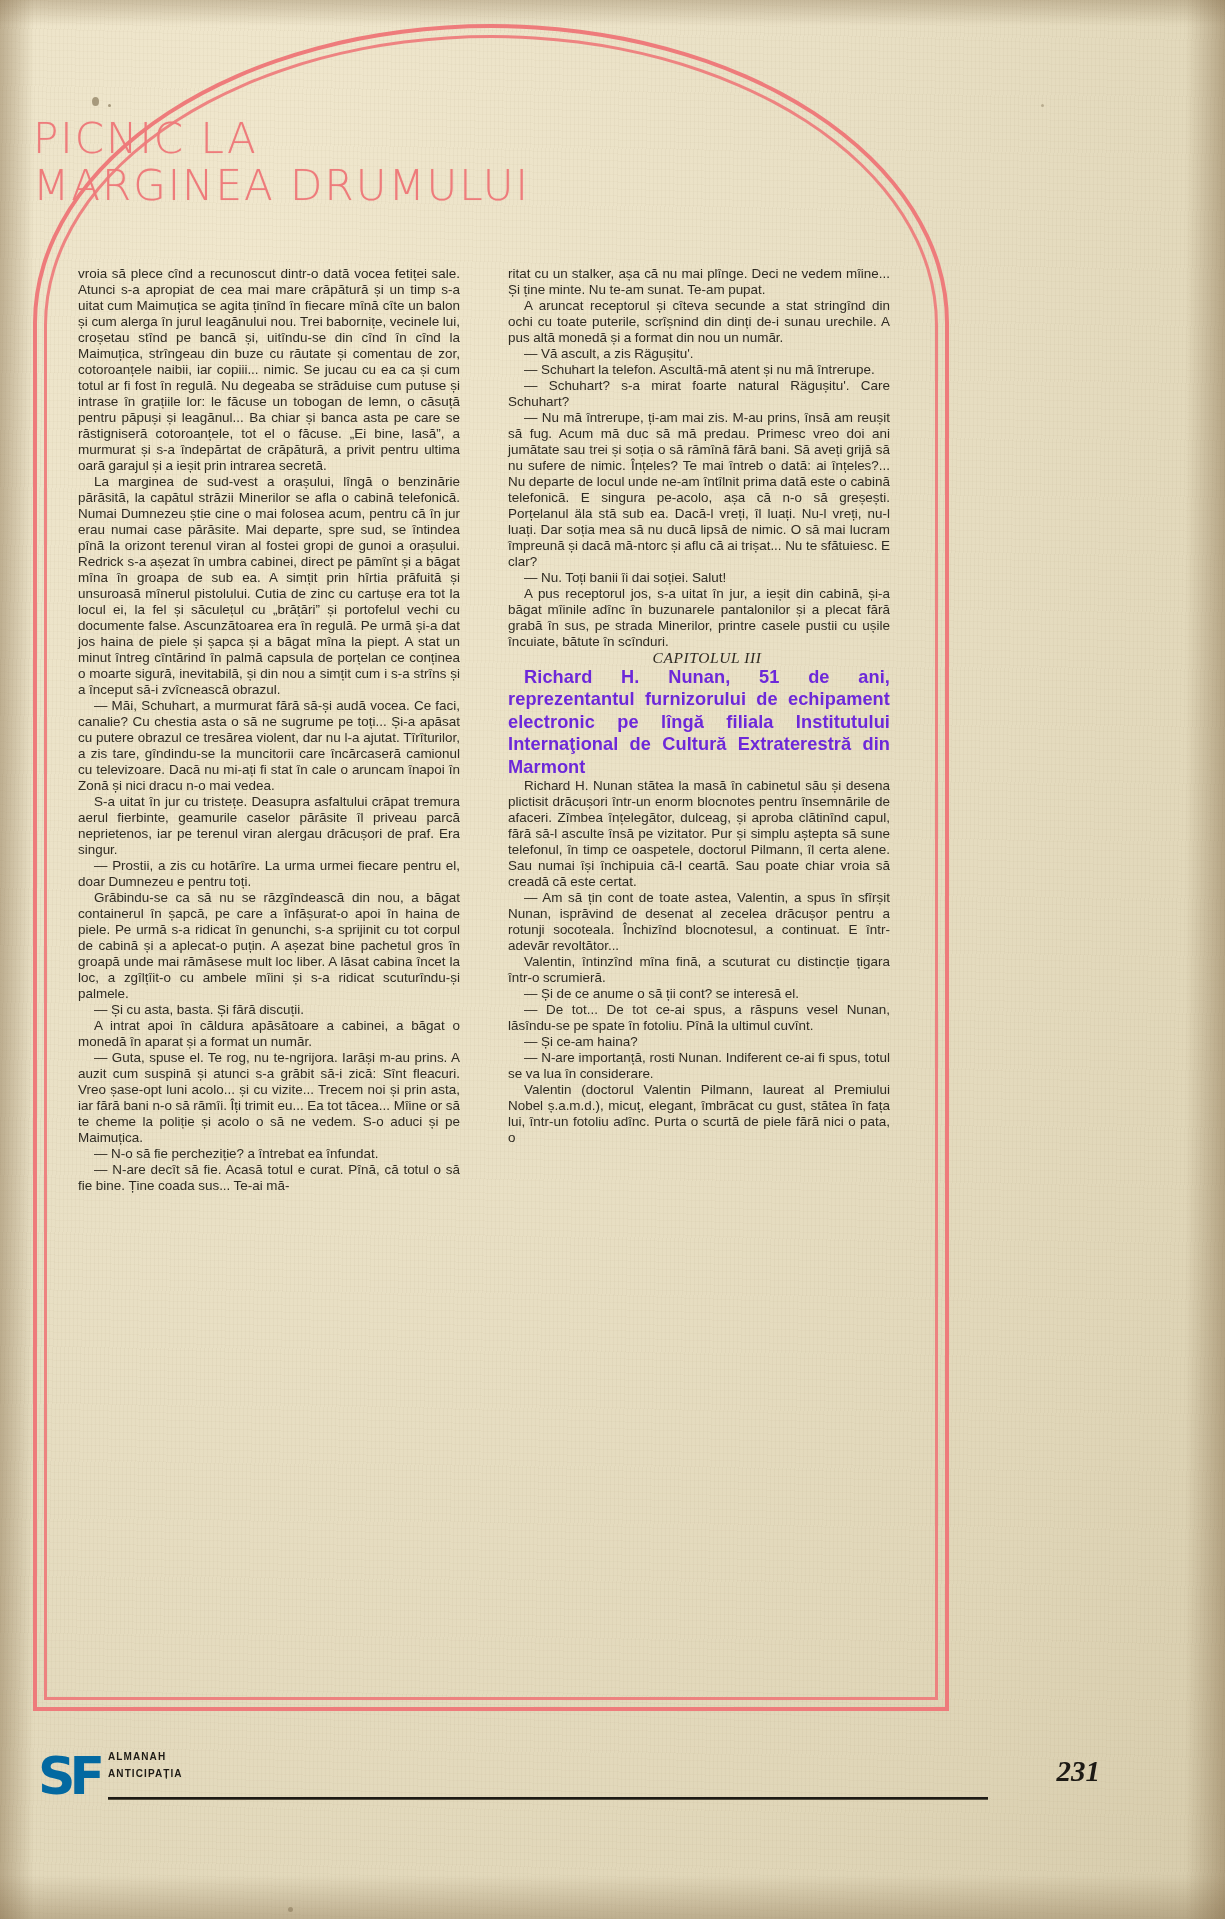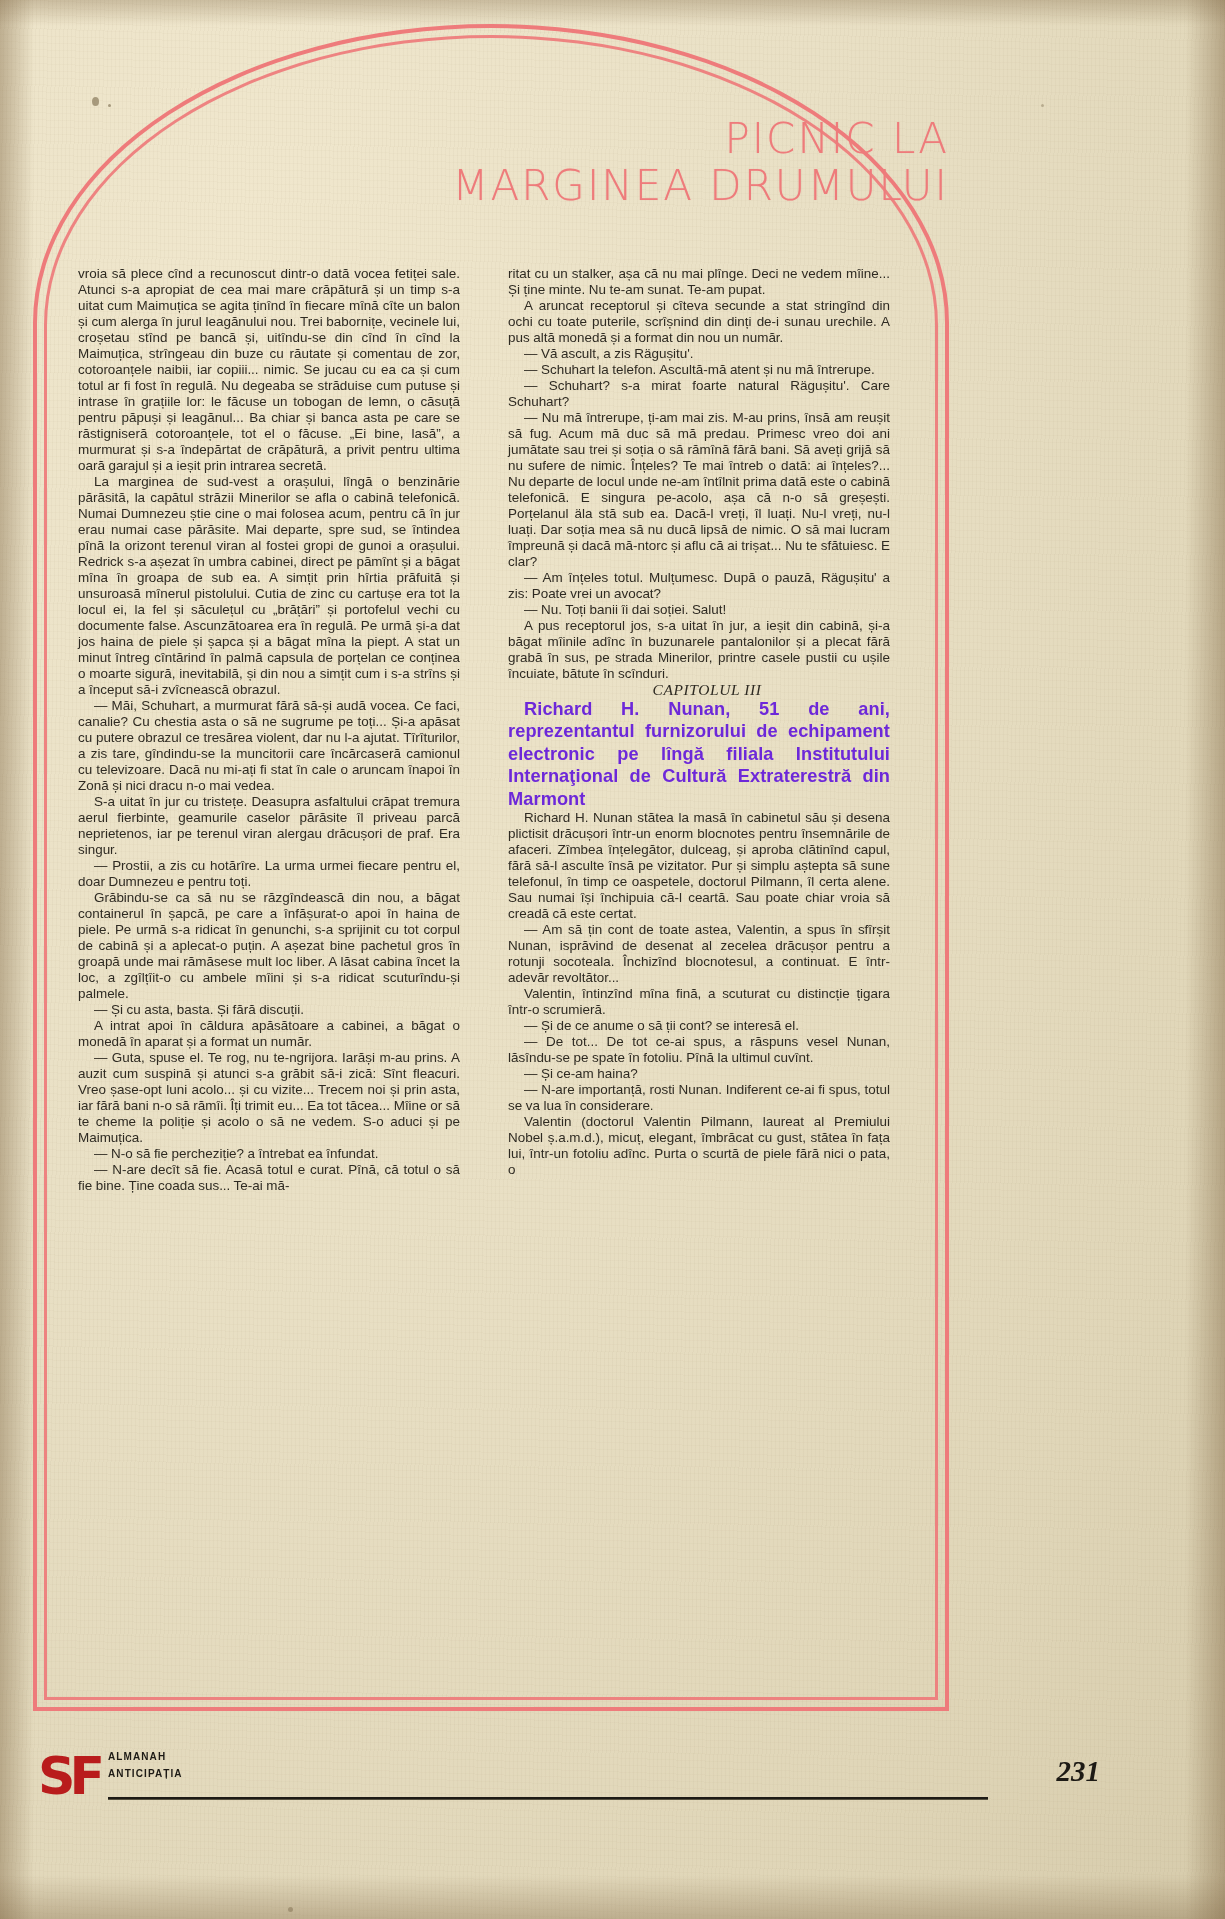--- a/index.html
+++ b/index.html
@@ -49,21 +49,21 @@
     left:11px;top:11px;width:calc(100% - 22px);height:calc(100% - 22px);
     border-width:3px;
     border-top-left-radius:450px 292px;
     border-top-right-radius:450px 292px;
     opacity:.92;
   }
 
   
   #masthead{
     position:absolute;left:33px;top:118px;width:916px;
-    text-align:right;
+    text-align:left;
     color:#ee7b7b;
     font-family:"DejaVu Sans", sans-serif;
     font-weight:300;
     letter-spacing:2px;
     line-height:1.02;
     text-shadow:0 0 1px rgba(238,123,123,.35);
   }
   #masthead .l1{font-size:42px;}
   #masthead .l2{font-size:42px;margin-top:4px;}
 
@@ -109,21 +109,21 @@
     margin:0 0 11px 0;
     color:#6d28d9;
   }
 
   
   #footer{position:absolute;left:0;top:1735px;width:1225px;height:120px;}
   #logo{
     position:absolute;left:38px;top:12px;width:62px;height:60px;
     font-family:"DejaVu Sans", sans-serif;
     font-weight:bold;font-size:52px;line-height:58px;
-    color:#b91c1c;letter-spacing:-6px;
+    color:#0369a1;letter-spacing:-6px;
   }
   #logo .s{position:relative;left:0;}
   #logo .f{position:relative;left:0;}
   #imprint{
     position:absolute;left:108px;top:14px;
     font-family:"Liberation Sans", sans-serif;
     font-weight:bold;font-size:10px;line-height:16.5px;
     letter-spacing:1.1px;color:#1d1a15;
   }
   #rule{
@@ -178,21 +178,20 @@
     <p>— N-are decît să fie. Acasă totul e curat. Pînă, că totul o să fie bine. Ține coada sus... Te-ai mă-</p>
   </div>
 
   <div class="col right">
     <p class="noind">ritat cu un stalker, așa că nu mai plînge. Deci ne vedem mîine... Și ține minte. Nu te-am sunat. Te-am pupat.</p>
     <p>A aruncat receptorul și cîteva secunde a stat stringînd din ochi cu toate puterile, scrîșnind din dinți de-i sunau urechile. A pus altă monedă și a format din nou un număr.</p>
     <p>— Vă ascult, a zis Rägușitu'.</p>
     <p>— Schuhart la telefon. Ascultă-mă atent și nu mă întrerupe.</p>
     <p>— Schuhart? s-a mirat foarte natural Rägușitu'. Care Schuhart?</p>
     <p>— Nu mă întrerupe, ți-am mai zis. M-au prins, însă am reușit să fug. Acum mă duc să mă predau. Primesc vreo doi ani jumătate sau trei și soția o să rămînă fără bani. Să aveți grijă să nu sufere de nimic. Înțeles? Te mai întreb o dată: ai înțeles?... Nu departe de locul unde ne-am întîlnit prima dată este o cabină telefonică. E singura pe-acolo, așa că n-o să greșești. Porțelanul äla stă sub ea. Dacă-l vreți, îl luați. Nu-l vreți, nu-l luați. Dar soția mea să nu ducă lipsă de nimic. O să mai lucram împreună și dacă mă-ntorc și aflu că ai trișat... Nu te sfătuiesc. E clar?</p>
-    <p>— Am înțeles totul. Mulțumesc. După o pauză, Rägușitu' a zis: Poate vrei un avocat?</p>
     <p>— Nu. Toți banii îi dai soției. Salut!</p>
     <p>A pus receptorul jos, s-a uitat în jur, a ieșit din cabină, și-a băgat mîinile adînc în buzunarele pantalonilor și a plecat fără grabă în sus, pe strada Minerilor, printre casele pustii cu ușile încuiate, bătute în scînduri.</p>
 
     <p class="chapnum">CAPITOLUL III</p>
     <p class="chaphead">Richard H. Nunan, 51 de ani, reprezentantul furnizorului de echipament electronic pe lîngă filiala Institutului Internaţional de Cultură Extraterestră din Marmont</p>
 
     <p>Richard H. Nunan stătea la masă în cabinetul său și desena plictisit drăcușori într-un enorm blocnotes pentru însemnările de afaceri. Zîmbea înțelegător, dulceag, și aproba clătinînd capul, fără să-l asculte însă pe vizitator. Pur și simplu aștepta să sune telefonul, în timp ce oaspetele, doctorul Pilmann, îl certa alene. Sau numai își închipuia că-l ceartă. Sau poate chiar vroia să creadă că este certat.</p>
     <p>— Am să țin cont de toate astea, Valentin, a spus în sfîrșit Nunan, isprăvind de desenat al zecelea drăcușor pentru a rotunji socoteala. Închizînd blocnotesul, a continuat. E într-adevăr revoltător...</p>
     <p>Valentin, întinzînd mîna fină, a scuturat cu distincție țigara într-o scrumieră.</p>
     <p>— Și de ce anume o să ții cont? se interesă el.</p>

